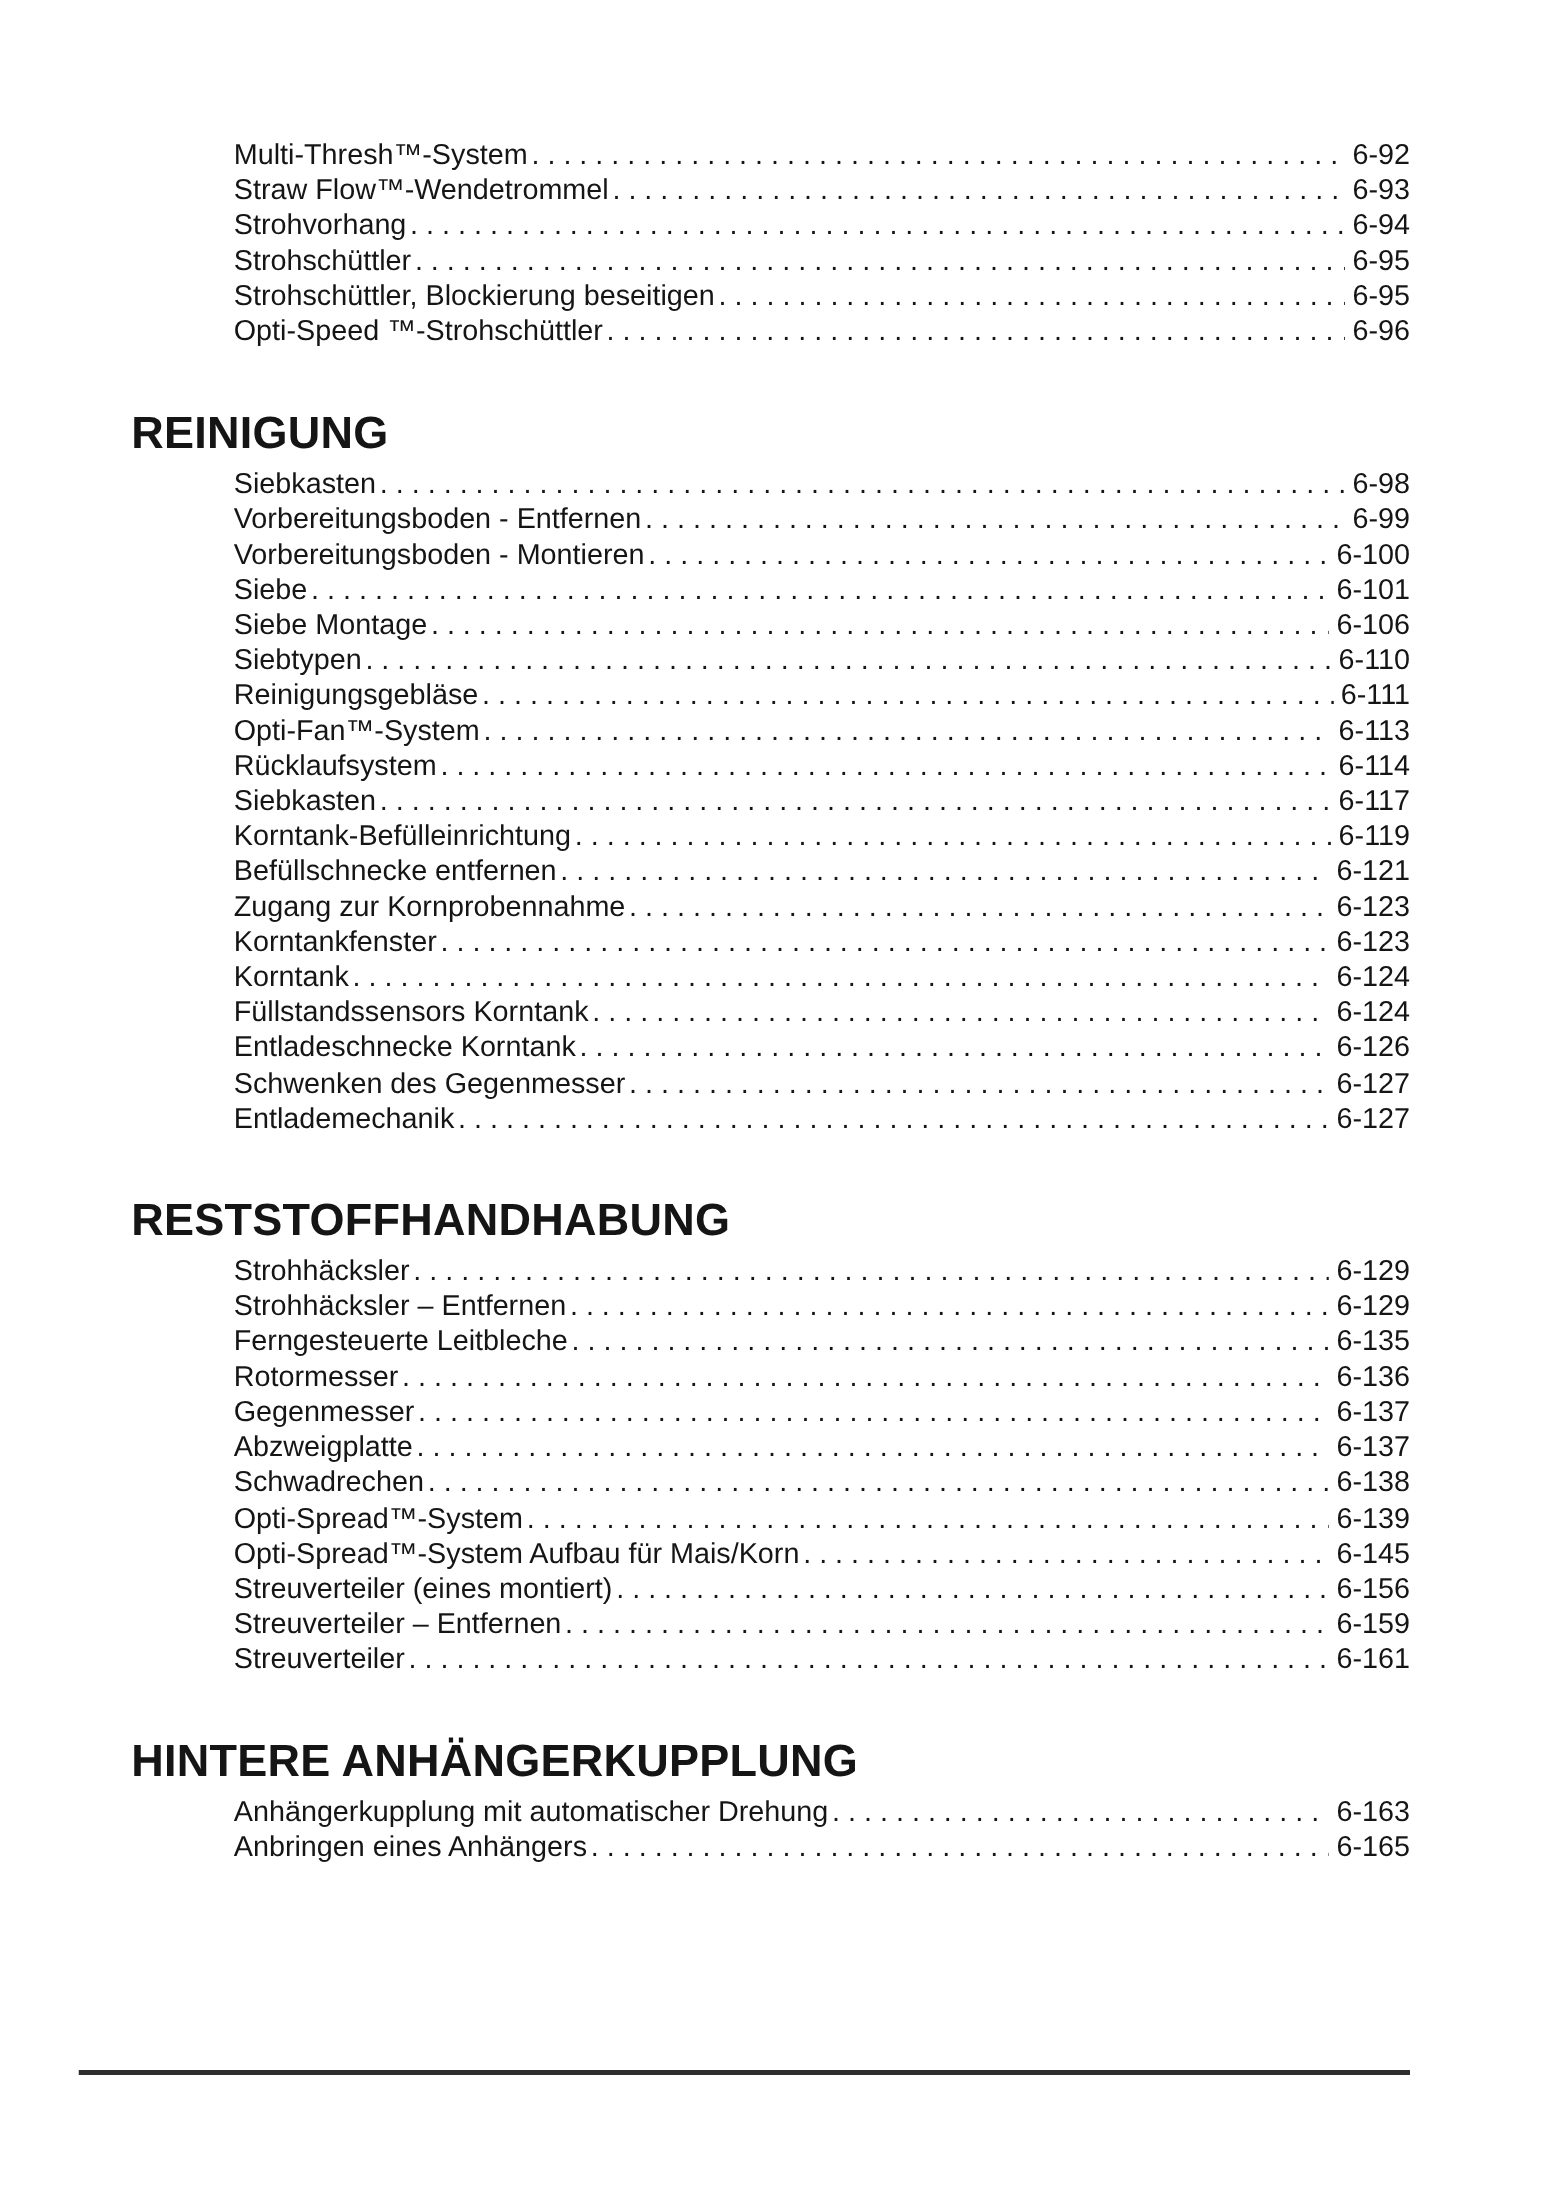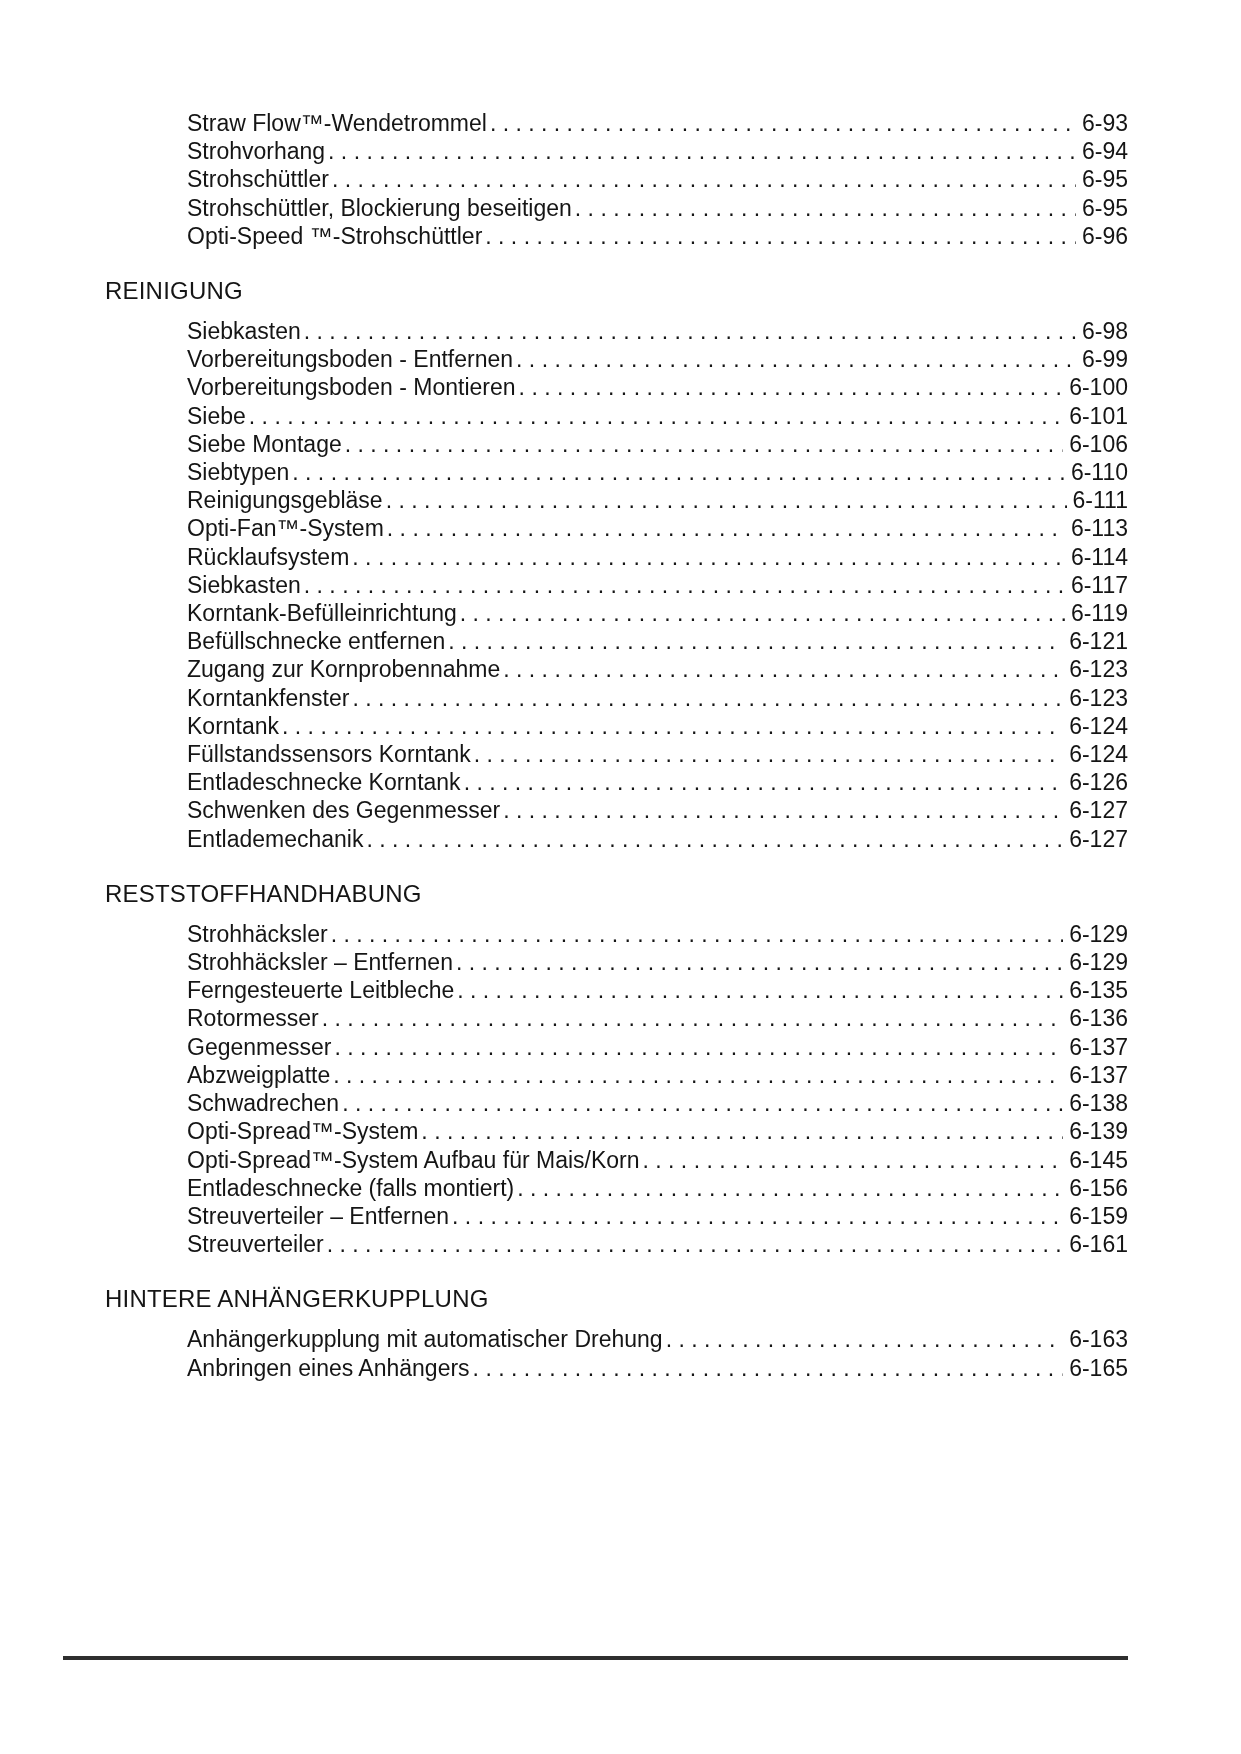--- a/index.html
+++ b/index.html
@@ -16,24 +16,24 @@
     overflow: hidden;
   }
   .toc {
     position: absolute;
     left: 105px;
     top: 109px;
     width: 1023px; 
   }
   .toc-section { margin: 0; }
   .section-title {
-    margin: 21px 0 6px 0;
-    font-size: 24px;
+    margin: 48px 0 6px 0;
+    font-size: 36px;
     line-height: 40px;
-    font-weight: 400;
+    font-weight: 700;
     letter-spacing: 0.2px;
     white-space: nowrap;
   }
   .section-entries {
     margin-left: 82px; 
   }
   .toc-entry {
     display: flex;
     align-items: baseline;
     font-size: 23px;
@@ -61,20 +61,25 @@
   }
 </style>
 </head>
 <body>
 
 <main class="toc">
     <section class="toc-section">
 
     <div class="section-entries">
         <div class="toc-entry">
+    <span class="entry-label">Multi-Thresh™-System</span>
+    <span class="dot-leader"></span>
+    <span class="entry-page">6-92</span>
+  </div>
+        <div class="toc-entry">
     <span class="entry-label">Straw Flow™-Wendetrommel</span>
     <span class="dot-leader"></span>
     <span class="entry-page">6-93</span>
   </div>
         <div class="toc-entry">
     <span class="entry-label">Strohvorhang</span>
     <span class="dot-leader"></span>
     <span class="entry-page">6-94</span>
   </div>
         <div class="toc-entry">
@@ -240,21 +245,21 @@
     <span class="entry-label">Opti-Spread™-System</span>
     <span class="dot-leader"></span>
     <span class="entry-page">6-139</span>
   </div>
         <div class="toc-entry">
     <span class="entry-label">Opti-Spread™-System Aufbau für Mais/Korn</span>
     <span class="dot-leader"></span>
     <span class="entry-page">6-145</span>
   </div>
         <div class="toc-entry">
-    <span class="entry-label">Entladeschnecke (falls montiert)</span>
+    <span class="entry-label">Streuverteiler (eines montiert)</span>
     <span class="dot-leader"></span>
     <span class="entry-page">6-156</span>
   </div>
         <div class="toc-entry">
     <span class="entry-label">Streuverteiler – Entfernen</span>
     <span class="dot-leader"></span>
     <span class="entry-page">6-159</span>
   </div>
         <div class="toc-entry">
     <span class="entry-label">Streuverteiler</span>

